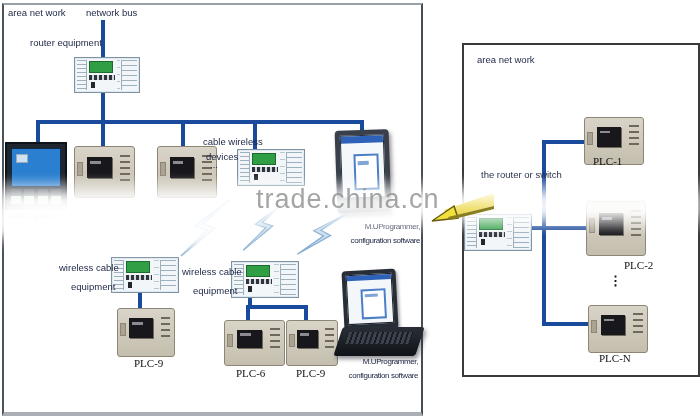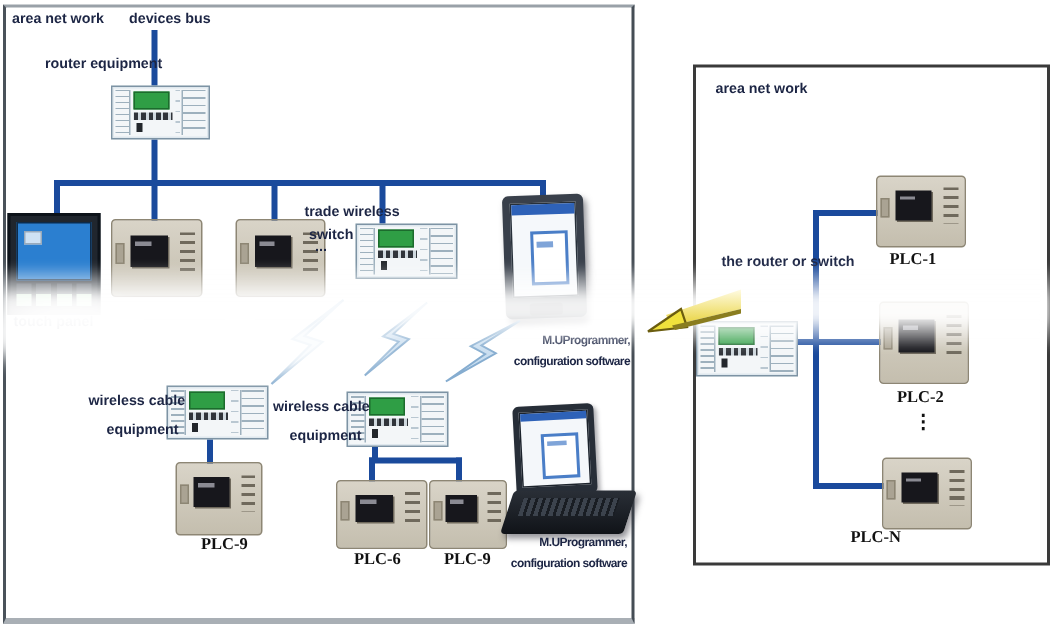--- a/index.html
+++ b/index.html
@@ -7,21 +7,21 @@
          font-family:"Liberation Sans",sans-serif;}
   .abs{position:absolute;}
   
   .panel-left{left:2px;top:3px;width:417px;height:407px;
     border-top:2px solid #99a1a8;border-left:2px solid #4a525a;border-right:2px solid #454d55;
     border-bottom:4px solid #a9afb5;z-index:0;}
   .panel-right{left:462px;top:43px;width:234px;height:330px;border:2px solid #3a3a3a;z-index:0;}
   
   .line{position:absolute;background:#1a4a9c;z-index:1;}
   
-  .lbl{position:absolute;color:#1c2544;font-size:9.5px;font-weight:bold;white-space:nowrap;z-index:4;}
+  .lbl{position:absolute;color:#1c2544;font-size:9.5px;font-weight:normal;white-space:nowrap;z-index:4;}
   .lbl.sm{font-size:8px;letter-spacing:-0.4px;}
   .lbl.serif{font-family:"Liberation Serif",serif;color:#111;font-size:11px;}
   .lbl.right{text-align:right;}
   
   .router{position:absolute;background:#f3f6f8;border:1px solid #7d93a4;z-index:2;
     box-shadow:inset 0 0 0 1px #dfe8ee;}
   .r-left{position:absolute;left:2px;top:2px;bottom:2px;width:9px;border-right:1px solid #9db0bd;
     background:repeating-linear-gradient(to bottom,#9db0bd 0 1px,transparent 1px 4px);}
   .r-screen{position:absolute;left:14px;top:3px;width:22px;height:10px;background:#2f9e45;border:1px solid #1c6b2d;}
   .r-btns{position:absolute;left:14px;top:17px;width:26px;height:5px;
@@ -245,40 +245,41 @@
       </linearGradient>
     </defs>
     <polygon points="66,3 66,16 20,27 16,20" fill="url(#yg)"></polygon>
     <polygon points="26,16 4,31 30,28" fill="#f0e13c" stroke="#6b5d10" stroke-width="1.5"></polygon>
     <polygon points="66,16 20,27 22,30 66,19" fill="#8a7d1f"></polygon>
   </svg>
 
   <div class="wm-band"></div>
   <div class="wm-blob" style="left:-10px;top:200px;width:115px;height:48px"></div>
   <div class="wm-blob" style="left:60px;top:212px;width:200px;height:38px"></div>
+  <div class="wm-text">trade.china.cn</div>
 
   <div class="lbl" style="left:8px;top:7px">area net work</div>
-  <div class="lbl" style="left:86px;top:7px">devices bus</div>
+  <div class="lbl" style="left:86px;top:7px">network bus</div>
   <div class="lbl" style="left:30px;top:37px">router equipment</div>
-  <div class="lbl" style="left:203px;top:136px">trade wireless</div>
-  <div class="lbl" style="left:206px;top:151px">switch</div>
+  <div class="lbl" style="left:203px;top:136px">cable wireless</div>
+  <div class="lbl" style="left:206px;top:151px">devices</div>
   <div class="lbl" style="left:210px;top:159px">...</div>
   <div class="lbl" style="left:9px;top:209px;z-index:4">touch panel</div>
   <div class="lbl sm right" style="left:344px;top:222px;width:76px">M.UProgrammer,</div>
   <div class="lbl sm right" style="left:334px;top:236px;width:86px">configuration software</div>
   <div class="lbl" style="left:59px;top:262px">wireless cable</div>
   <div class="lbl" style="left:71px;top:281px">equipment</div>
   <div class="lbl" style="left:182px;top:266px">wireless cable</div>
   <div class="lbl" style="left:193px;top:285px">equipment</div>
   <div class="lbl serif" style="left:134px;top:357px">PLC-9</div>
   <div class="lbl serif" style="left:236px;top:367px">PLC-6</div>
   <div class="lbl serif" style="left:296px;top:367px">PLC-9</div>
   <div class="lbl sm right" style="left:340px;top:357px;width:78px">M.UProgrammer,</div>
   <div class="lbl sm right" style="left:332px;top:371px;width:86px">configuration software</div>
 
   <div class="lbl" style="left:477px;top:54px">area net work</div>
   <div class="lbl" style="left:481px;top:169px">the router or switch</div>
-  <div class="lbl serif" style="left:593px;top:167px">PLC-1</div>
-  <div class="lbl serif" style="left:598px;top:259px">PLC-2</div>
+  <div class="lbl serif" style="left:593px;top:155px">PLC-1</div>
+  <div class="lbl serif" style="left:624px;top:259px">PLC-2</div>
   <div class="vdots" style="left:609px;top:279px">⋮</div>
-  <div class="lbl serif" style="left:567px;top:352px">PLC-N</div>
+  <div class="lbl serif" style="left:599px;top:352px">PLC-N</div>
 
 </div>
 
 </body></html>

